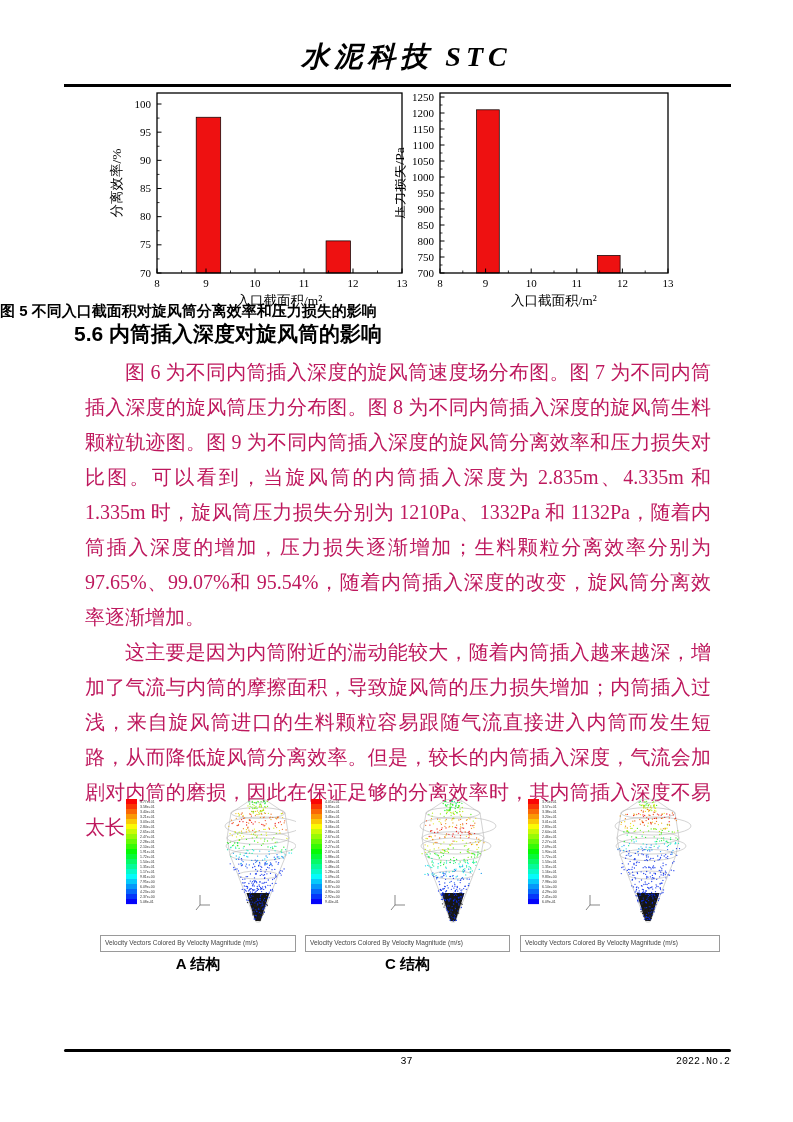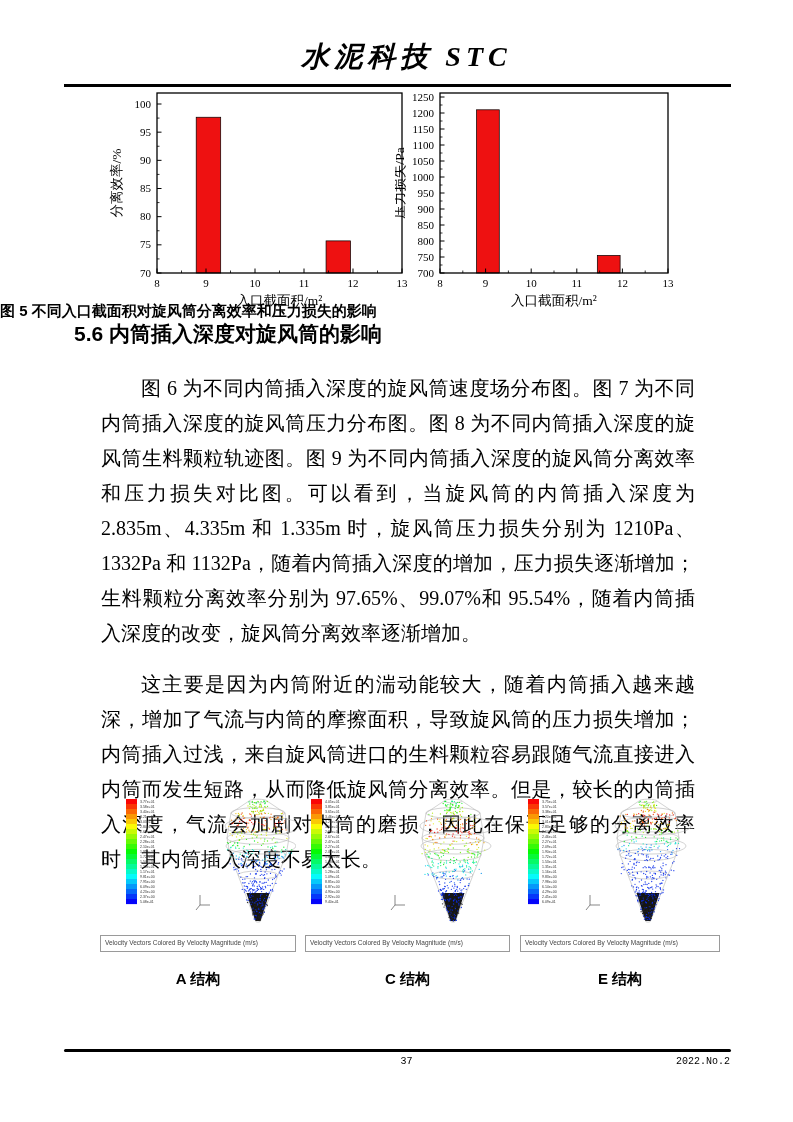--- a/index.html
+++ b/index.html
@@ -12,27 +12,27 @@
   .rule.header{top:84px;height:2.5px;}
   .rule.footer{top:1049px;height:3px;border-radius:2px;}
   .chart-svg{position:absolute;top:88px;}
   .fig-caption{position:absolute;left:0;width:100%;text-align:left;
         font-family:"Liberation Sans",sans-serif;font-weight:bold;font-size:15px;color:#000;}
   .fig5-caption{top:302px;}
   .fig6-caption{top:972px;}
   .section-heading{position:absolute;top:320px;left:74px;
         font-family:"Liberation Sans",sans-serif;font-weight:bold;font-size:21px;color:#000;}
   .body-text{position:absolute;top:355px;left:85px;width:626px;}
-  .body-text p{margin:16px;font-size:20px;line-height:35px;text-align:justify;
-        text-indent:2em;font-family:"Liberation Serif",serif;color:#000000;}
+  .body-text p{margin:0;font-size:20px;line-height:35px;text-align:justify;
+        text-indent:2em;font-family:"Liberation Serif",serif;color:#be185d;}
   .cfd-panel{position:absolute;top:793px;}
   .cfd-strip{border:1px solid #9a9a9a;height:15px;line-height:14px;
         font-family:"Liberation Sans",sans-serif;font-size:6.5px;color:#444;
         padding-left:4px;background:#fff;white-space:nowrap;overflow:hidden;}
-  .panel-label{margin-top:18px;text-align:center;font-family:"Liberation Sans",sans-serif;
+  .panel-label{margin-top:3px;text-align:center;font-family:"Liberation Sans",sans-serif;
         font-weight:bold;font-size:15px;color:#000;}
   .footer-text{position:absolute;top:1056px;font-family:Liberation Mono, monospace;
         font-size:10px;color:#000;}
   .footer-page{left:0;width:100%;text-align:center;}
   .footer-issue{right:83px;}
 </style>
 </head>
 <body>
 
 <div class="page">
@@ -2004,21 +2004,20 @@
           <circle cx="130.7" cy="29.4" r="0.65" fill="hsl(17.321646328782663,92%,48%)" fill-opacity="0.9"></circle>
           <circle cx="131.3" cy="125.4" r="0.65" fill="#222" fill-opacity="0.9"></circle>
         </g>
         <g stroke="#555" stroke-width="0.7">
           <line x1="70" y1="112" x2="70" y2="102"></line>
           <line x1="70" y1="112" x2="80" y2="112"></line>
           <line x1="70" y1="112" x2="66" y2="117"></line>
         </g>
       </svg>
     <div class="cfd-strip">Velocity Vectors Colored By Velocity Magnitude (m/s)</div>
-    <div class="panel-label">E 结构</div>
   </div>
 
 
   <div class="rule footer"></div>
   <div class="footer-text footer-page">37</div>
   <div class="footer-text footer-issue">2022.No.2</div>
 
 </div>
 
 </body></html>

